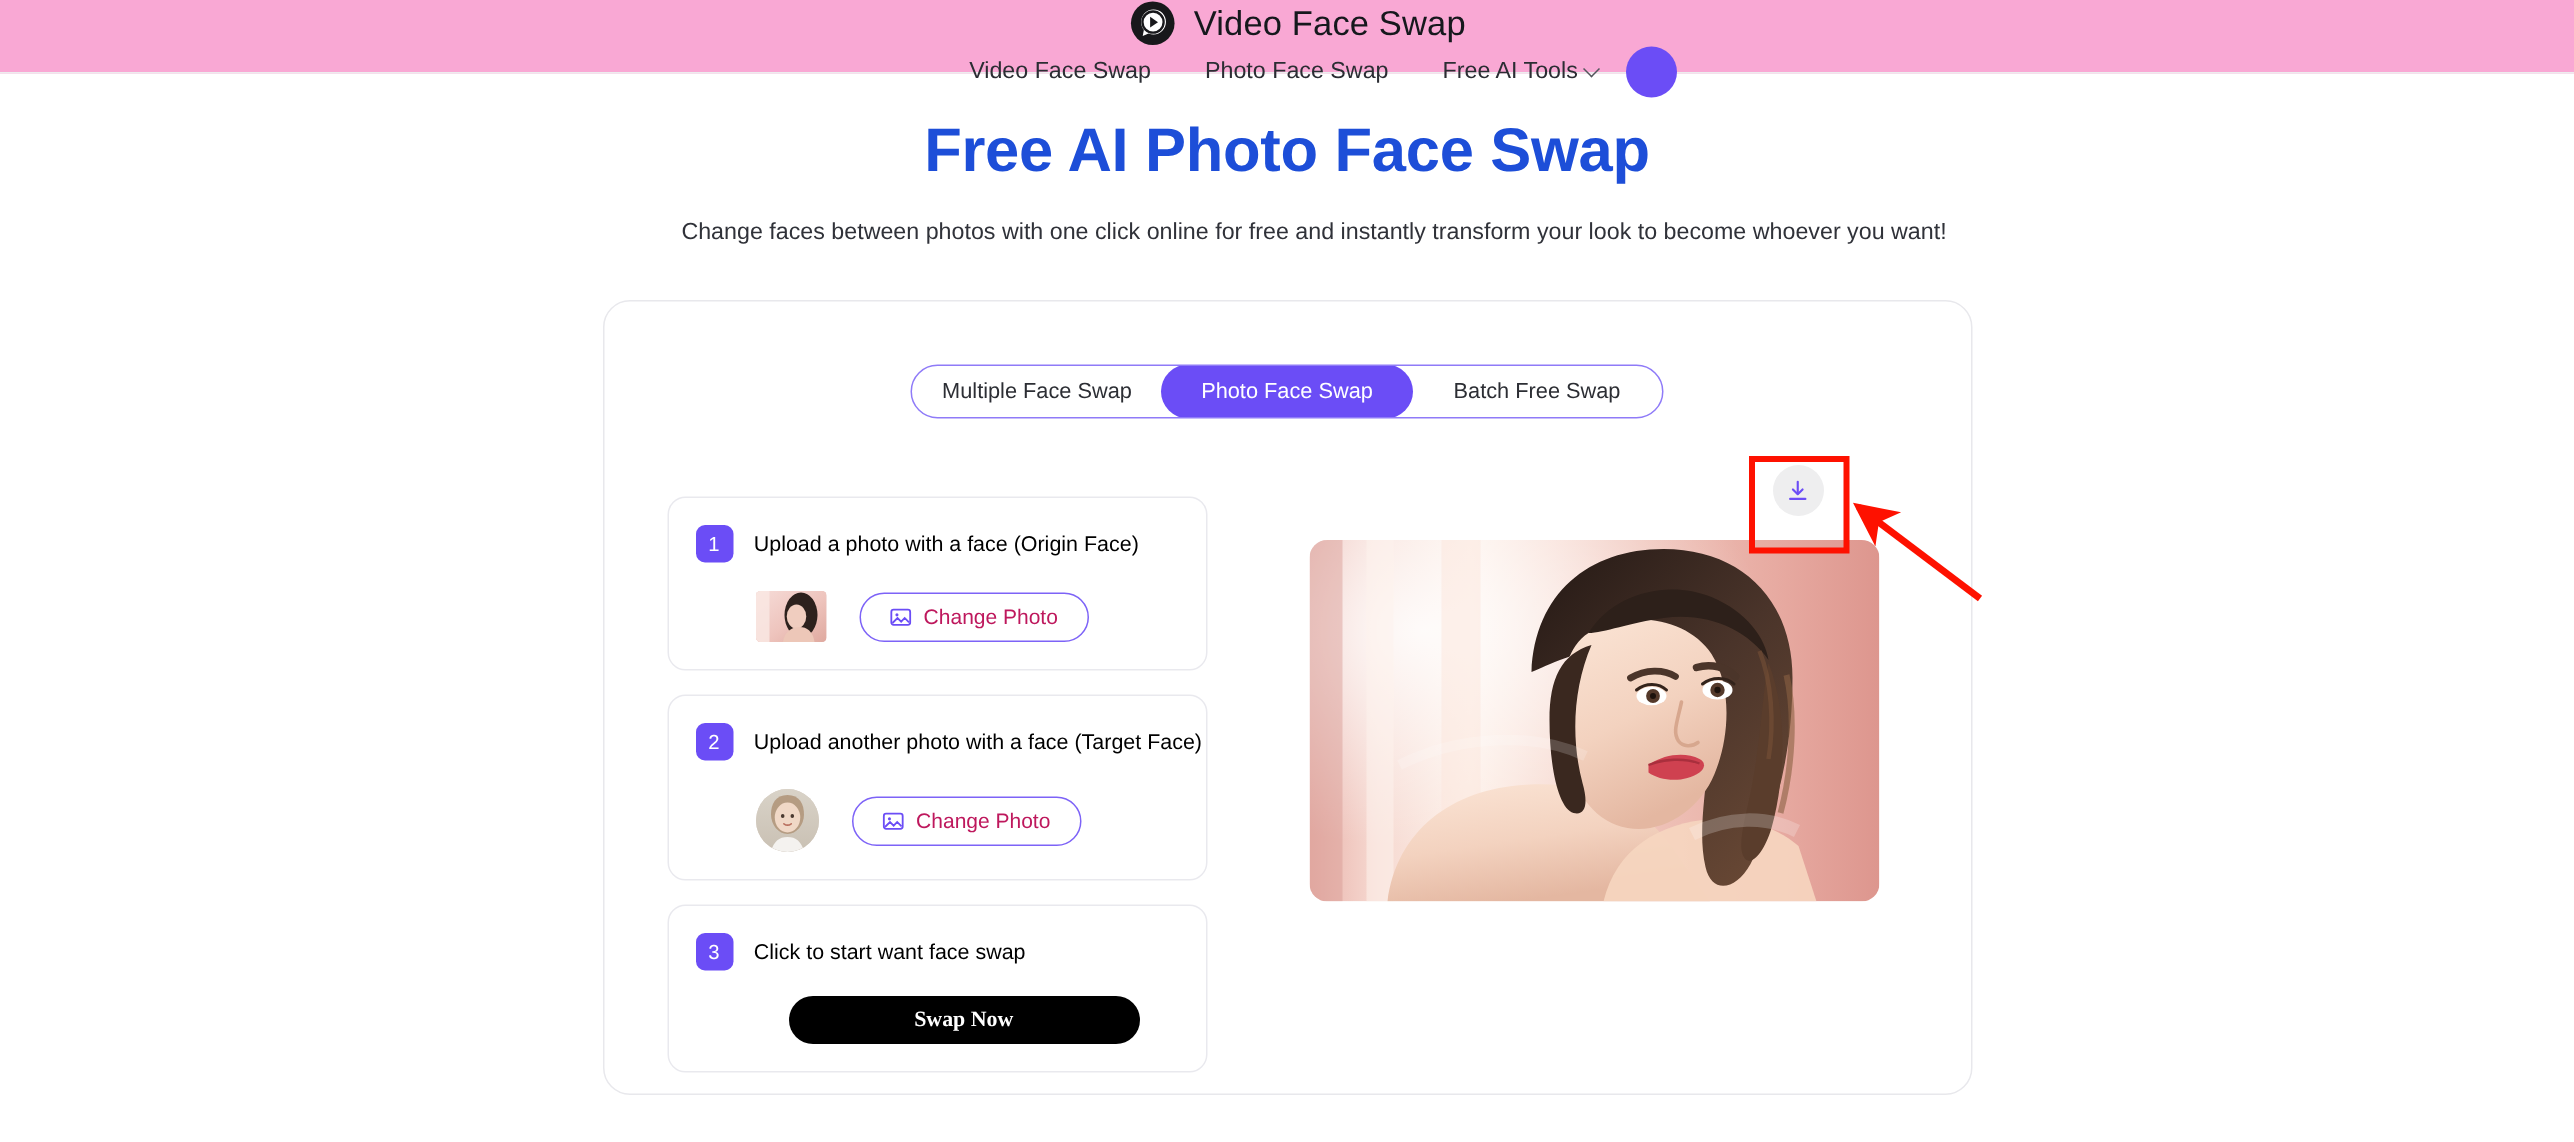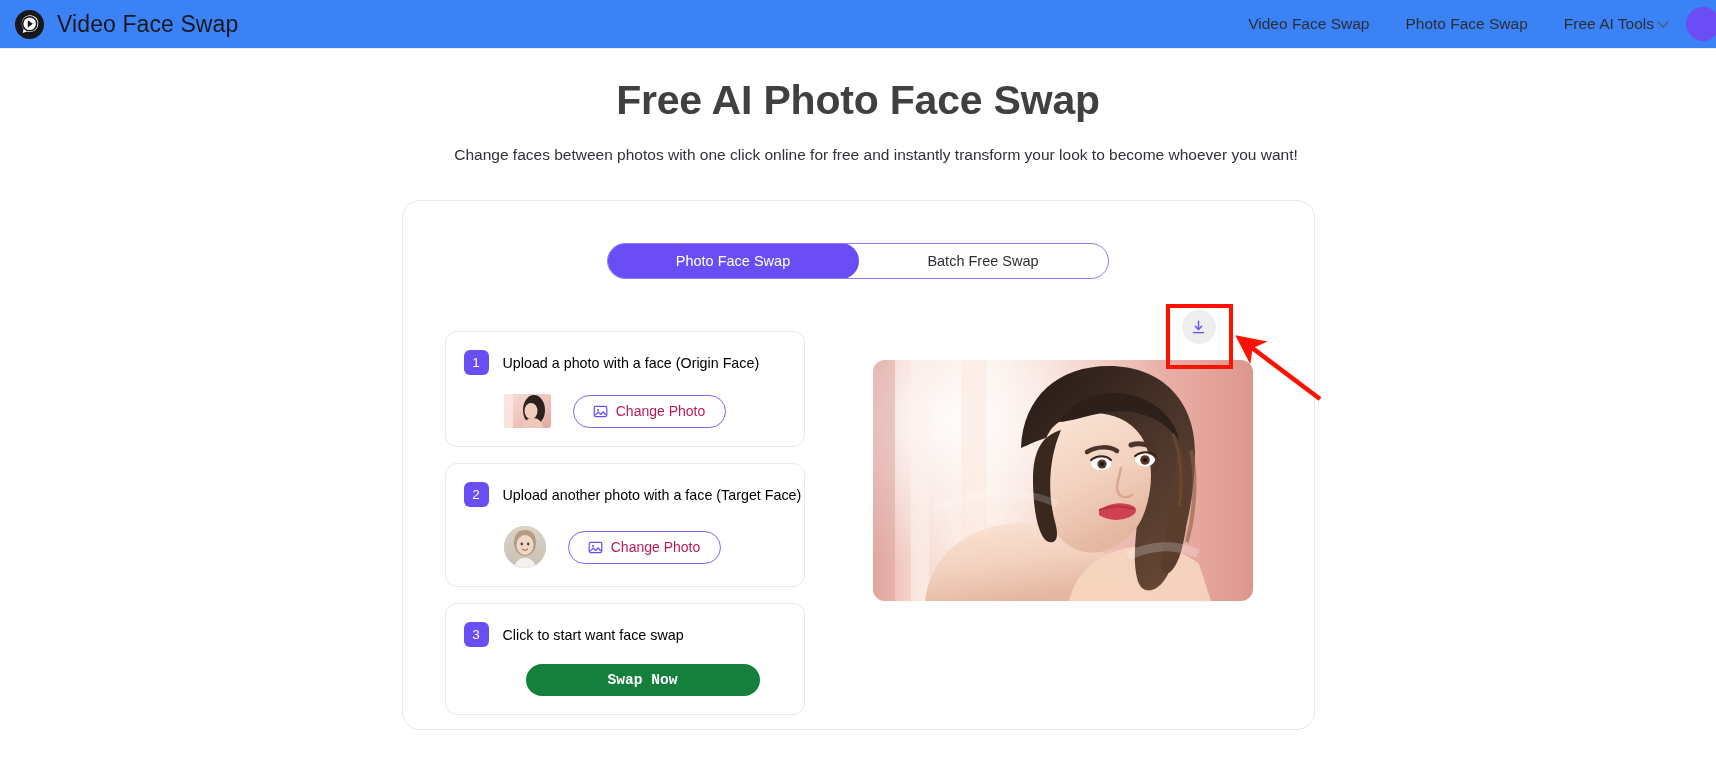--- a/index.html
+++ b/index.html
@@ -11,26 +11,27 @@
     background: #ffffff;
     font-family: "Liberation Sans", sans-serif;
     color: #1f2127;
   }
 
   
   .header {
     position: relative;
     height: 49px;
     width: 100%;
-    background: #3b82f6;
+    background: #f9a8d4;
     border-bottom: 1px solid #ededef;
     display: flex;
     align-items: center;
     justify-content: space-between;
-    padding: 0 12px 0 14px;
+    padding: 0 0 0 14px;
+    flex-direction: column;
   }
   .brand {
     display: flex;
     align-items: center;
     gap: 12px;
     cursor: pointer;
   }
   .brand-logo {
     width: 31px; height: 31px;
     flex: 0 0 31px;
@@ -86,21 +87,21 @@
 
   
   .hero {
     padding-top: 26px;
     text-align: center;
   }
   .hero h1 {
     font-size: 41px;
     font-weight: 700;
     letter-spacing: -0.2px;
-    color: #404040;
+    color: #1d4ed8;
     line-height: 1.25;
   }
   .hero p {
     margin-top: 20px;
     font-size: 15.5px;
     color: #303239;
     font-weight: 400;
     margin-left: 36px;
   }
 
@@ -236,26 +237,26 @@
   }
   .img-icon { width: 15px; height: 15px; flex:0 0 15px; display:block; }
 
   .swap-btn {
     margin-top: 17px;
     margin-left: 62px;
     width: 234px;
     height: 32px;
     border: none;
     border-radius: 999px;
-    background: #15803d;
+    background: #000000;
     color: #ffffff;
     font-size: 14.6px;
     font-weight: 700;
     cursor: pointer;
-    font-family: Liberation Mono, monospace;
+    font-family: Liberation Serif, serif;
   }
 
   
   .download-wrap {
     position: absolute;
     left: 377px;
     top: -21px;
     width: 34px; height: 34px;
   }
   .download-btn {
@@ -336,20 +337,23 @@
 </div>
 
 <div class="hero">
   <h1>Free AI Photo Face Swap</h1>
   <p>Change faces between photos with one click online for free and instantly transform your look to become whoever you want!</p>
 </div>
 
 <div class="panel">
 
   <div class="tabs">
+    <div class="tab">
+      <span>Multiple Face Swap</span>
+    </div>
     <div class="tab active">
       <span>Photo Face Swap</span>
     </div>
     <div class="tab">
       <span>Batch Free Swap</span>
     </div>
   </div>
 
   <div class="cols">
 

